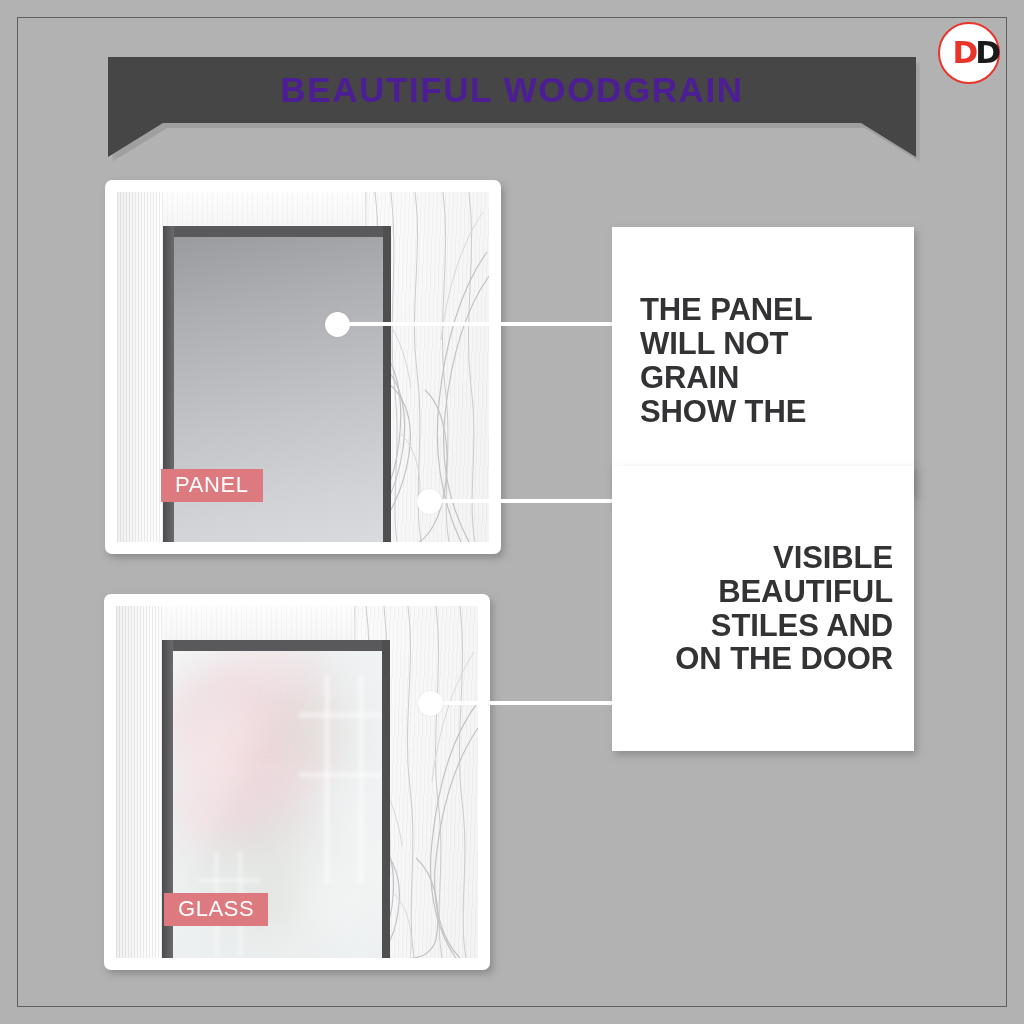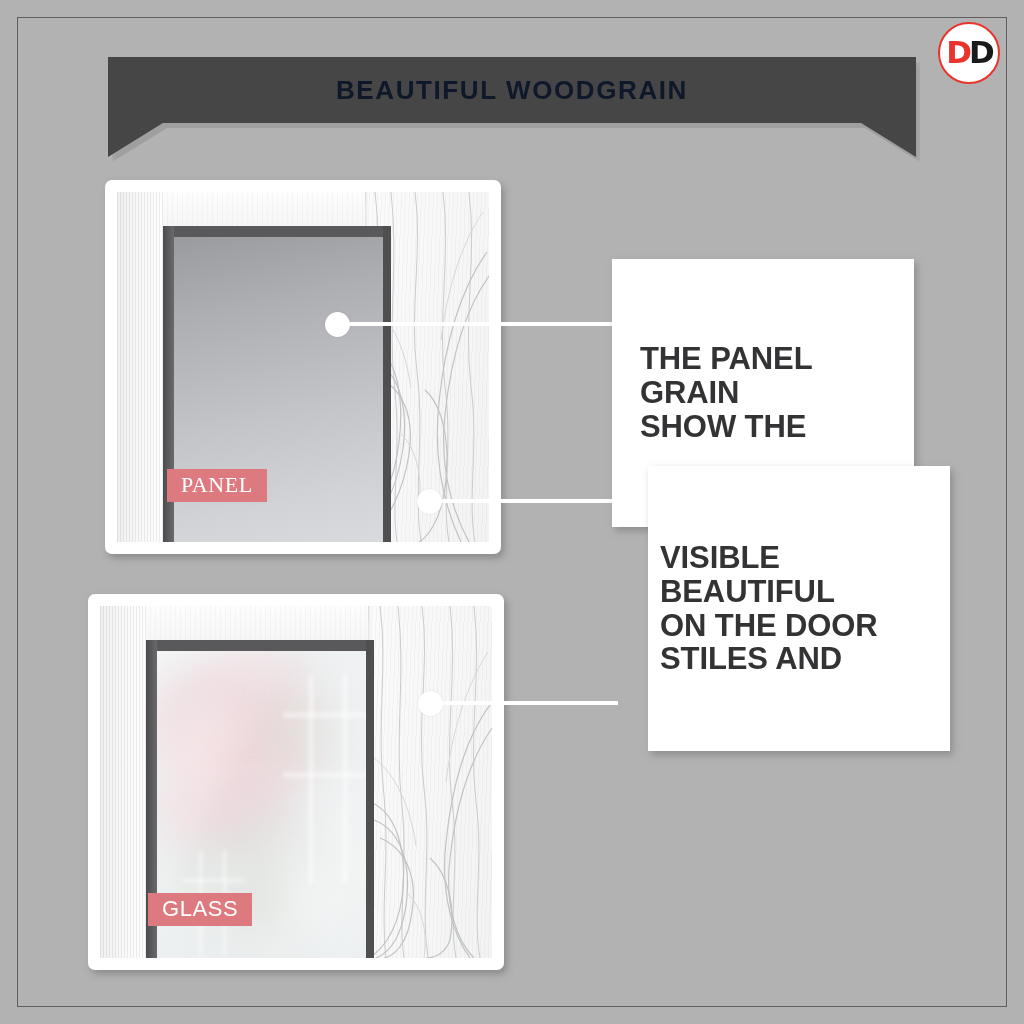--- a/index.html
+++ b/index.html
@@ -14,21 +14,21 @@
   
   .inner-frame{
     position:absolute;left:17px;top:17px;right:17px;bottom:17px;
     border:1.5px solid #5f5f5f;box-sizing:border-box;pointer-events:none;
   }
 
   
   .logo{
     position:absolute;left:938px;top:22px;width:62px;height:62px;
     border-radius:50%;background:#ffffff;border:2.5px solid #e8342a;
-    box-sizing:border-box;display:flex;align-items:center;justify-content:center;
+    box-sizing:border-box;display:flex;align-items:center;justify-content:flex-end;
   }
   .logo-text{
     font-size:31px;font-weight:bold;letter-spacing:-3px;line-height:1;
     font-family:"DejaVu Sans", sans-serif;
     transform:translateY(-1px);
   }
   .logo-text .d1{color:#e8342a;}
   .logo-text .d2{color:#1a1a1a;}
 
   
@@ -39,33 +39,33 @@
     clip-path:polygon(0 0,100% 0,100% 100%,93.2% 66%,6.8% 66%,0 100%);
   }
   .banner{
     position:absolute;left:0;top:0;width:808px;height:100px;
     background:#464646;
     clip-path:polygon(0 0,100% 0,100% 100%,93.2% 66%,6.8% 66%,0 100%);
   }
   .banner-title{
     position:absolute;left:0;top:0;width:808px;height:66px;
     display:flex;align-items:center;justify-content:center;
-    color:#0f172a;font-size:26px;font-weight:bold;letter-spacing:1.6px;
+    color:#4c1d95;font-size:35px;font-weight:bold;letter-spacing:1.6px;
     white-space:nowrap;
   }
 
   
   .card{
     position:absolute;background:#ffffff;border-radius:7px;
     box-shadow:3px 4px 7px rgba(110,110,110,.55);
     padding:12px;box-sizing:border-box;overflow:hidden;
   }
   .card-inner{position:relative;width:100%;height:100%;overflow:hidden;background:#f2f2f2;}
   #card-panel{left:105px;top:180px;width:396px;height:374px;}
-  #card-glass{left:88px;top:594px;width:416px;height:376px;}
+  #card-glass{left:104px;top:594px;width:386px;height:376px;}
 
   
   .door-face{
     position:absolute;inset:0;
     background:
       repeating-linear-gradient(90deg,
         rgba(0,0,0,.030) 0px, rgba(0,0,0,.030) 1px,
         rgba(0,0,0,0) 1px, rgba(0,0,0,0) 4px),
       repeating-linear-gradient(90deg,
         rgba(0,0,0,.016) 0px, rgba(0,0,0,.016) 1px,
@@ -150,22 +150,22 @@
     padding:4px 14px 5px;line-height:1.08;white-space:nowrap;
   }
 
   
   .callout{
     position:absolute;background:#ffffff;
     box-shadow:3px 4px 7px rgba(110,110,110,.5);
     box-sizing:border-box;
     display:flex;flex-direction:column;justify-content:center;
   }
-  #callout-1{left:612px;top:227px;width:302px;height:268px;padding:0 28px;margin-top:32px;}
-  #callout-2{left:648px;top:466px;width:302px;height:285px;padding:0 12px;}
+  #callout-1{left:612px;top:227px;width:302px;height:268px;padding:0 28px;}
+  #callout-2{left:612px;top:466px;width:302px;height:285px;padding:0 21px;text-align:right;}
   .callout p{
     margin:0;color:#333335;font-weight:bold;
     font-size:31px;line-height:1.09;letter-spacing:-.1px;
   }
 
   
   .connector{position:absolute;height:4px;background:#ffffff;}
   .dot{
     position:absolute;width:25px;height:25px;border-radius:50%;
     background:#ffffff;box-shadow:0 0 2px rgba(0,0,0,.10);
@@ -221,21 +221,21 @@
         </svg>
       </div>
 
       <div class="opening" style="left:46px;top:34px;width:228px;height:340px;">
         <div class="panel-insert"></div>
         <div class="bevel-top"></div>
         <div class="bevel-left"></div>
         <div class="bevel-right"></div>
       </div>
 
-      <div class="badge" style="left:50px;bottom:40px;font-family:Liberation Serif, serif;">PANEL</div>
+      <div class="badge" style="left:44px;bottom:40px;">PANEL</div>
     </div>
   </div>
 
   <div class="card" id="card-glass">
     <div class="card-inner">
 
       <div class="door-face"></div>
       <div class="rail-top"></div>
       <div class="jamb-left"></div>
 
@@ -303,24 +303,25 @@
   <div class="dot" style="left:325px;top:312px;"></div>
 
   <div class="connector" style="left:432px;top:499px;width:186px;"></div>
   <div class="dot" style="left:417px;top:489px;"></div>
 
   <div class="connector" style="left:433px;top:701px;width:185px;"></div>
   <div class="dot" style="left:418px;top:691px;"></div>
 
   <div class="callout" id="callout-1">
     <p>THE PANEL</p>
+    <p>WILL NOT</p>
     <p>GRAIN</p>
     <p>SHOW THE</p>
   </div>
 
   <div class="callout" id="callout-2">
     <p>VISIBLE</p>
     <p>BEAUTIFUL</p>
+    <p>STILES AND</p>
     <p>ON THE DOOR</p>
-    <p>STILES AND</p>
   </div>
 
 </div>
 
 </body></html>

